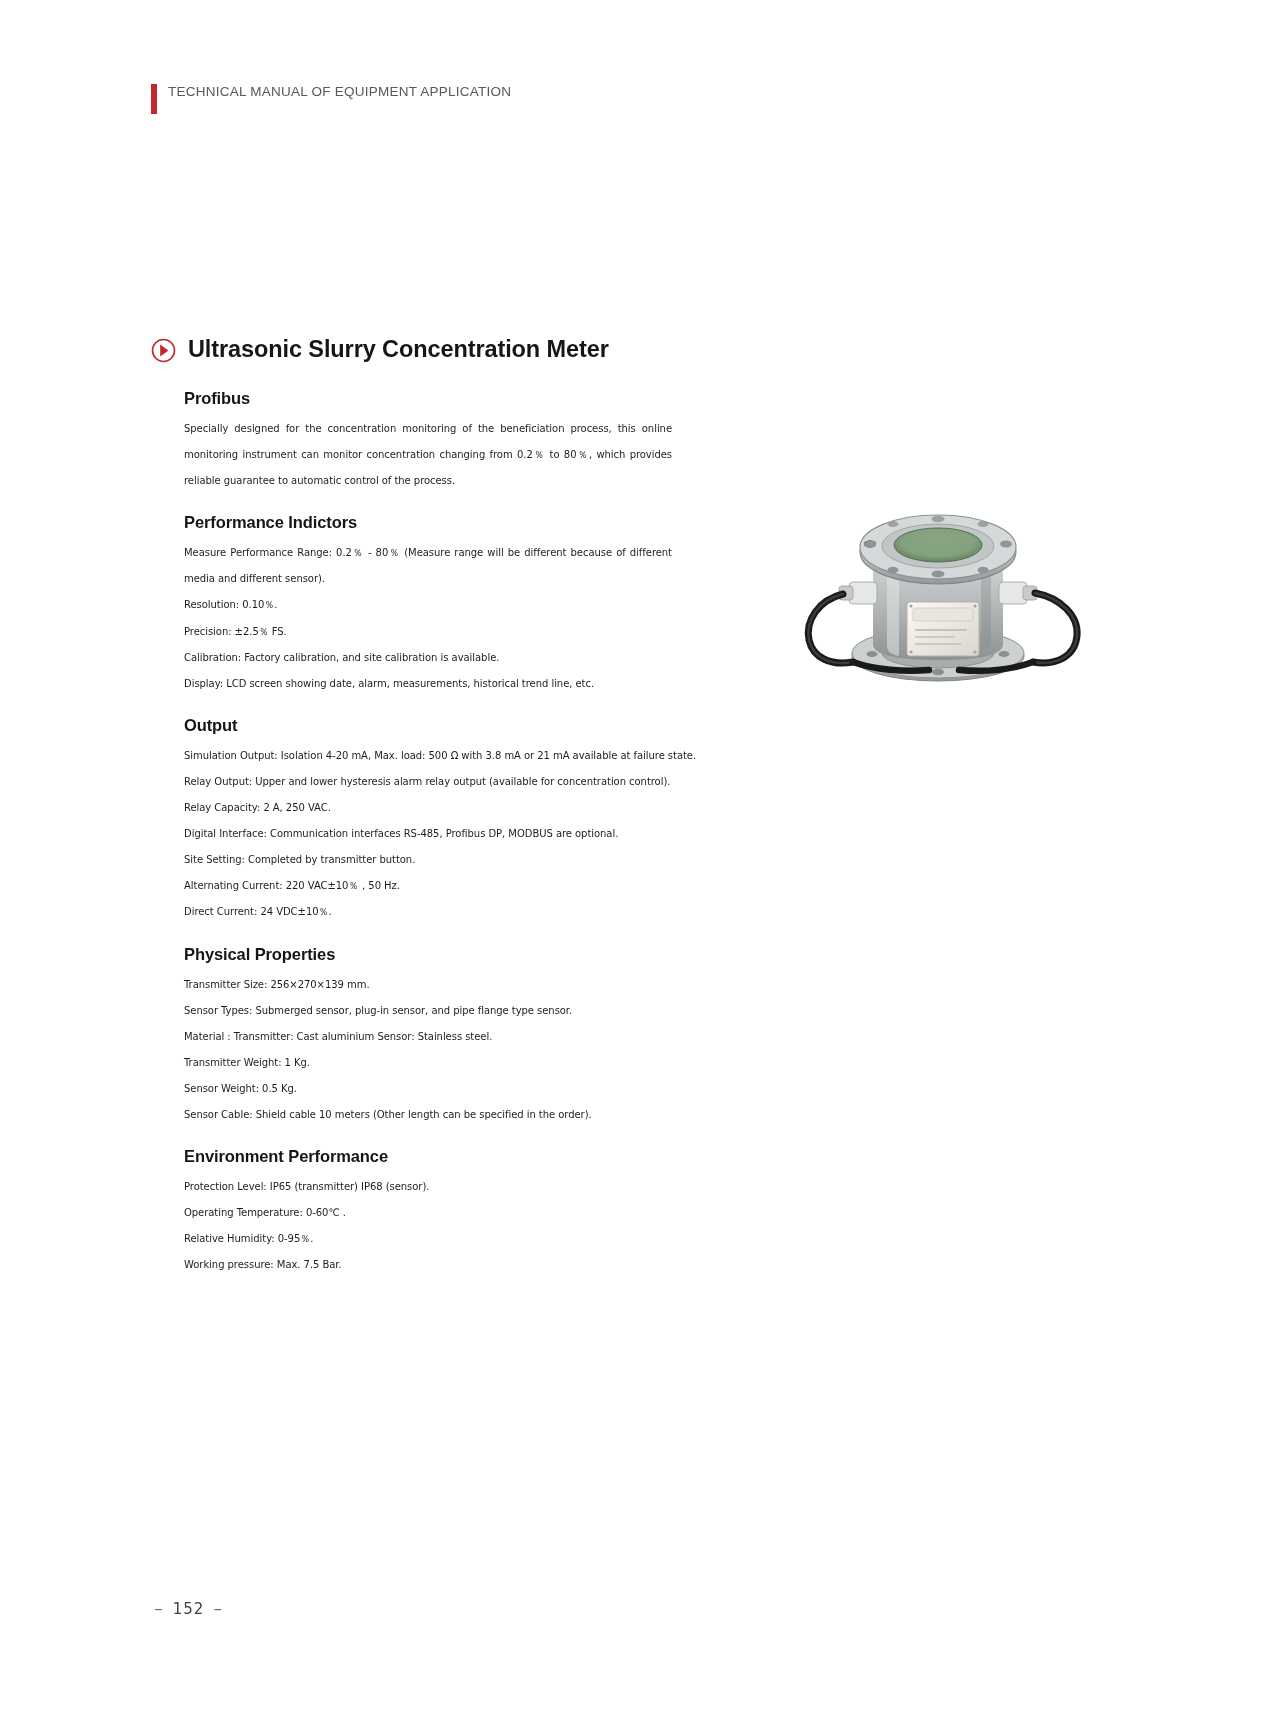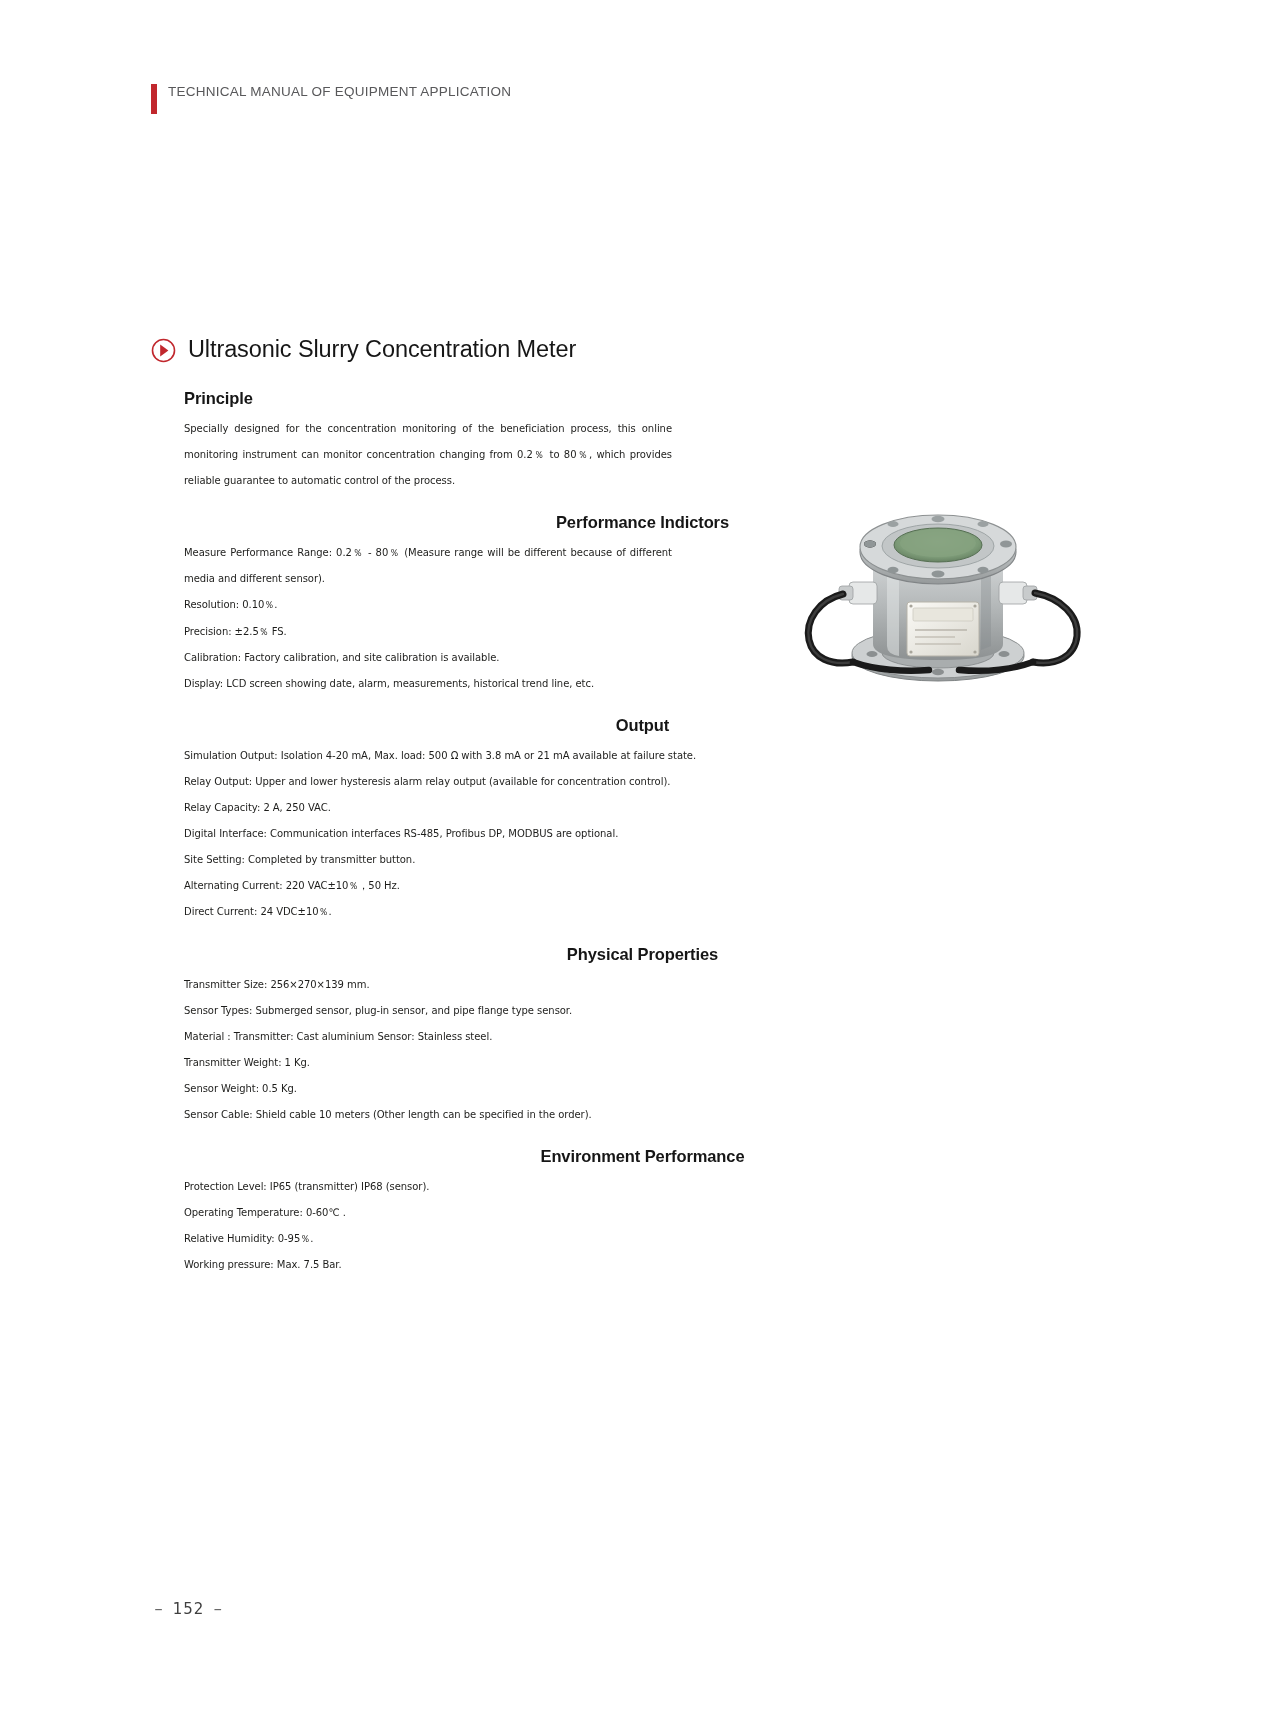--- a/index.html
+++ b/index.html
@@ -57,42 +57,42 @@
     width: 25px;
     height: 25px;
     flex: none;
     margin-right: 12px;
     position: relative;
     top: 1px;
   }
   .product-title {
     font-family: "Liberation Sans", sans-serif;
     font-size: 23.5px;
-    font-weight: normal;
+    font-weight: bold;
     color: #161616;
     letter-spacing: -0.1px;
     white-space: nowrap;
   }
 
   
   .body-area {
     position: relative;
     padding-left: 33px;
     width: 917px;
   }
 
   h2.section-head {
     font-family: "Liberation Sans", sans-serif;
     font-size: 16.5px;
     font-weight: bold;
     color: #161616;
     margin: 0 0 8px 0;
     letter-spacing: -0.1px;
   }
-  .section-head.spaced { margin-top: 19px; text-align: center; }
+  .section-head.spaced { margin-top: 19px; }
 
   p.para, p.line {
     font-family: "DejaVu Sans", sans-serif;
     font-size: 10px;
     line-height: 26.1px;
     color: #1d1d1b;
     margin: 0;
     letter-spacing: -0.05px;
   }
   p.para {
@@ -221,21 +221,21 @@
         <line x1="120" y1="156" x2="172" y2="156" stroke="#b8b5ab" stroke-width="1.6"></line>
         <line x1="120" y1="163" x2="160" y2="163" stroke="#c4c1b7" stroke-width="1.4"></line>
         <line x1="120" y1="170" x2="166" y2="170" stroke="#c4c1b7" stroke-width="1.4"></line>
         <circle cx="116" cy="132" r="1.6" fill="#a8a59b"></circle>
         <circle cx="180" cy="132" r="1.6" fill="#a8a59b"></circle>
         <circle cx="116" cy="178" r="1.6" fill="#a8a59b"></circle>
         <circle cx="180" cy="178" r="1.6" fill="#a8a59b"></circle>
       </svg>
     </div>
 
-    <h2 class="section-head">Principle</h2>
+    <h2 class="section-head">Profibus</h2>
     <p class="para narrow">Specially designed for the concentration monitoring of the beneficiation process, this online monitoring instrument can monitor concentration changing from 0.2％ to 80％, which provides reliable guarantee to automatic control of the process.</p>
 
     <h2 class="section-head spaced">Performance Indictors</h2>
     <p class="para narrow">Measure Performance Range: 0.2％ - 80％ (Measure range will be different because of different media and different sensor).</p>
     <p class="line narrow">Resolution: 0.10％.</p>
     <p class="line narrow">Precision: ±2.5％ FS.</p>
     <p class="line narrow">Calibration: Factory calibration, and site calibration is available.</p>
     <p class="para narrow">Display: LCD screen showing date, alarm, measurements, historical trend line, etc.</p>
 
     <h2 class="section-head spaced">Output</h2>

